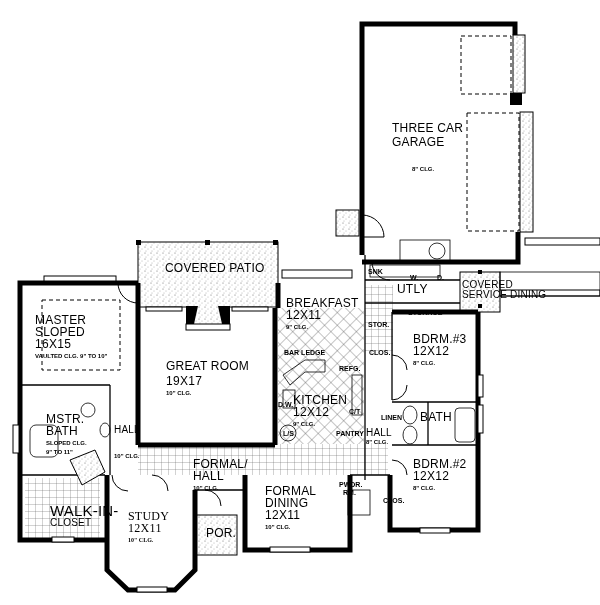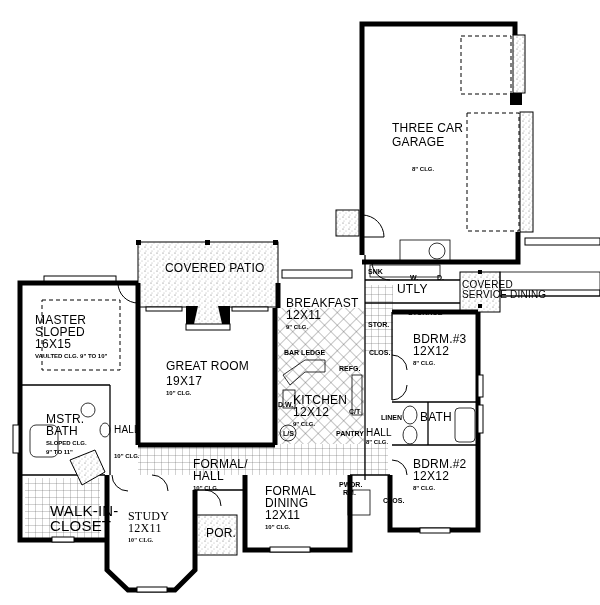--- a/index.html
+++ b/index.html
@@ -217,21 +217,21 @@
 
 <div class="lbl" style="left:46px;top:413px;">
   <div class="n">MSTR.</div>
   <div class="n">BATH</div>
   <div class="c">SLOPED CLG.</div>
   <div class="c">9" TO 11"</div>
 </div>
 
 <div class="lbl" style="left:50px;top:503px;">
   <div class="n" style="font-size:15px">WALK-IN-</div>
-  <div class="n" style="font-size:15px">CLOSET</div>
+  <div class="n" style="font-size:10px">CLOSET</div>
 </div>
 
 <div class="lbl" style="left:128px;top:510px;font-family:Liberation Serif, serif;">
   <div class="n">STUDY</div>
   <div class="d">12X11</div>
   <div class="c">10" CLG.</div>
 </div>
 
 <div class="lbl" style="left:193px;top:458px;">
   <div class="n">FORMAL/</div>

